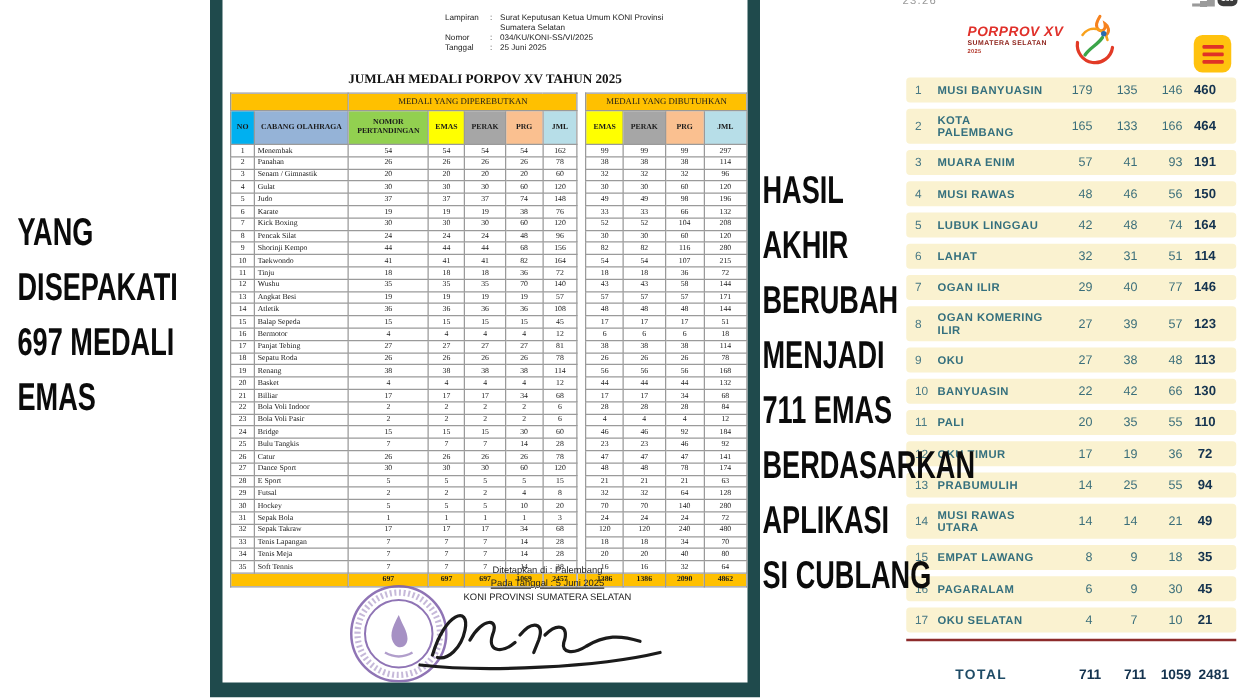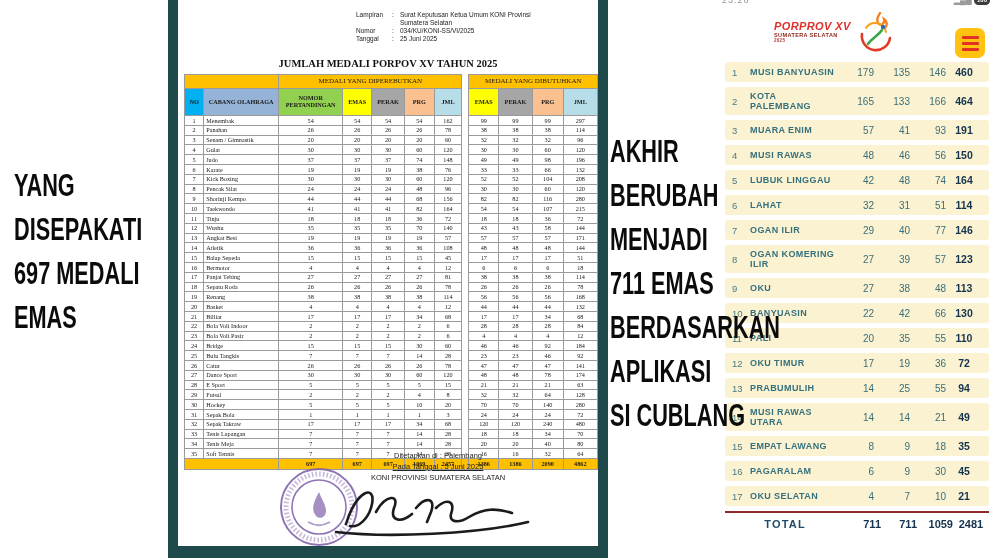--- a/index.html
+++ b/index.html
@@ -65,37 +65,38 @@
   .hamburger span{display:block;width:17px;height:3px;background:#E03226;border-radius:1px;}
 
   .standings{position:absolute;left:13px;top:62px;width:264px;}
   .srow{display:flex;align-items:center;background:#FAF2D0;border-radius:3px;
     padding:4px 7px;margin-bottom:5px;}
   .srank{width:18px;font-size:9.5px;color:#4A7A85;flex:none;}
   .sname{flex:1;font-size:9px;line-height:10px;font-weight:700;color:#35707E;
     letter-spacing:.4px;text-transform:uppercase;padding-right:2px;}
   .snum{width:36px;text-align:right;font-size:10px;color:#3A6E7A;flex:none;}
   .stot{width:36px;text-align:center;font-size:10.5px;font-weight:700;color:#14334F;flex:none;}
-  .grand{border-top:2px solid #8D2B2B;margin-top:3px;padding-top:5px;
+  .grand{border-top:2px solid #8D2B2B;margin-top:3px;padding-top:21px;
     display:flex;align-items:center;background:#fff;}
   .grand .glabel{flex:1;text-align:center;font-size:11px;font-weight:700;
     color:#1E4B66;letter-spacing:1.2px;}
   .grand .snum,.grand .stot{font-weight:700;font-size:11px;color:#14334F;}
 </style>
 </head>
 <body>
 
 <div class="abs caption" style="left:14px;top:168px;" id="left-caption">
     <div class="cap-line"><span class="condensed">YANG</span></div>
     <div class="cap-line"><span class="condensed">DISEPAKATI</span></div>
     <div class="cap-line"><span class="condensed">697 MEDALI</span></div>
     <div class="cap-line"><span class="condensed">EMAS</span></div>
   </div>
 
 <div class="abs caption" style="left:610px;top:134px;" id="middle-caption">
+    <div class="cap-line"><span class="condensed">HASIL</span></div>
     <div class="cap-line"><span class="condensed">AKHIR</span></div>
     <div class="cap-line"><span class="condensed">BERUBAH</span></div>
     <div class="cap-line"><span class="condensed">MENJADI</span></div>
     <div class="cap-line"><span class="condensed">711  EMAS</span></div>
     <div class="cap-line"><span class="condensed">BERDASARKAN</span></div>
     <div class="cap-line"><span class="condensed">APLIKASI</span></div>
     <div class="cap-line"><span class="condensed">SI CUBLANG</span></div>
   </div>
 
 <div class="abs doc-frame">

